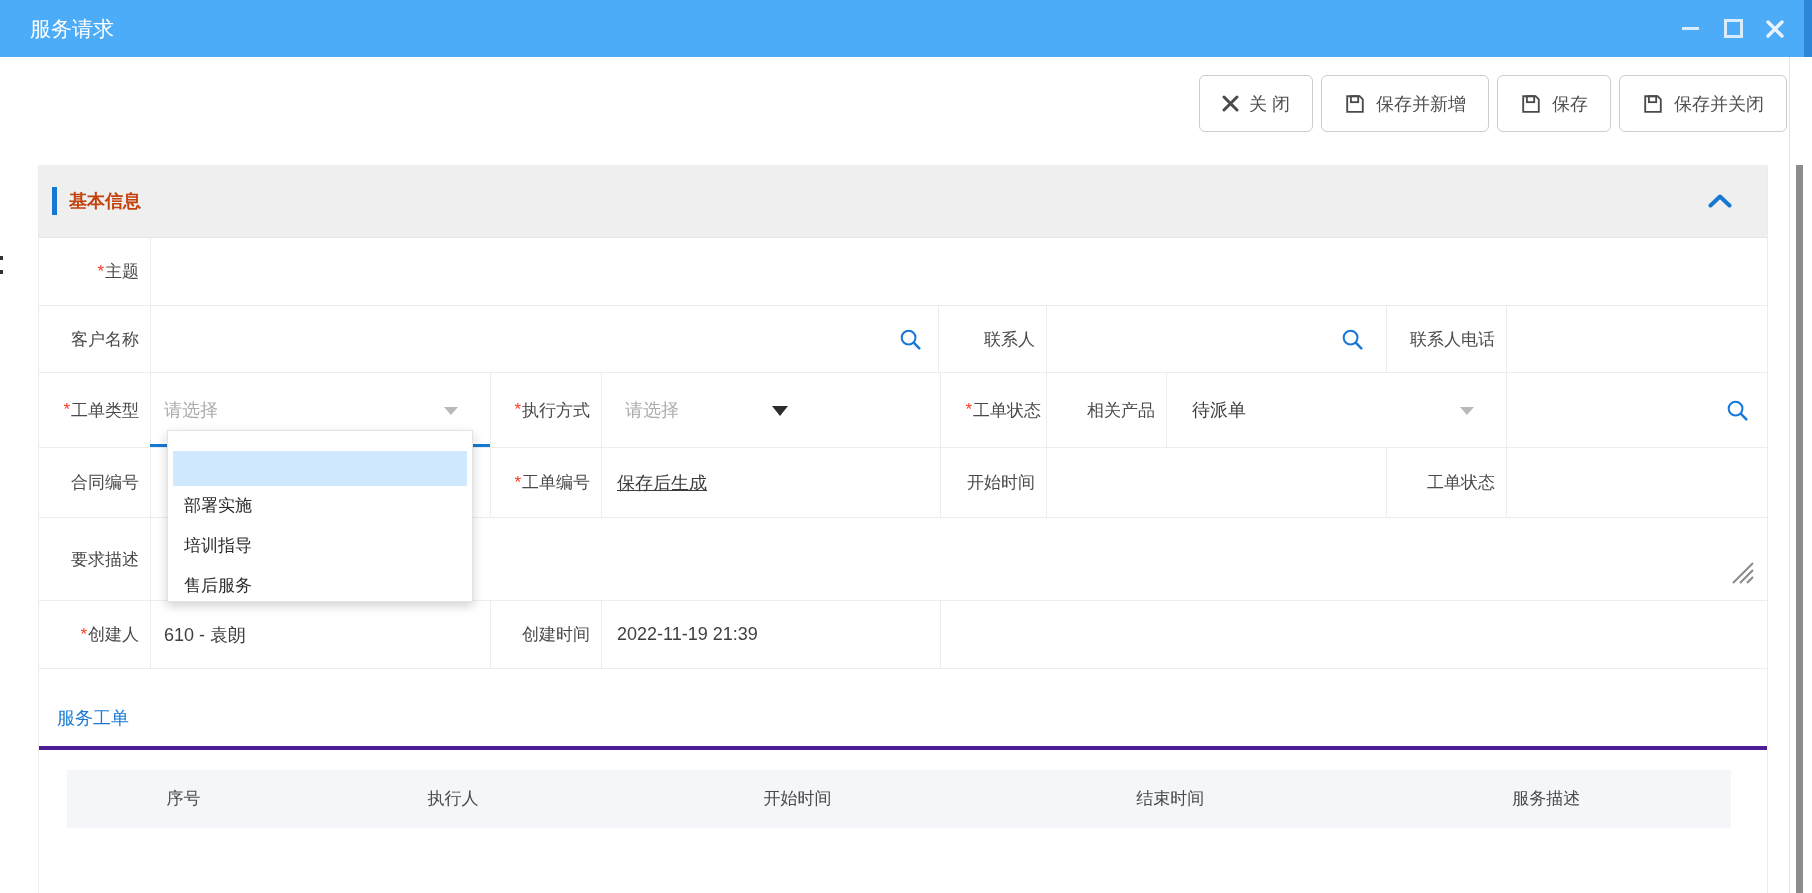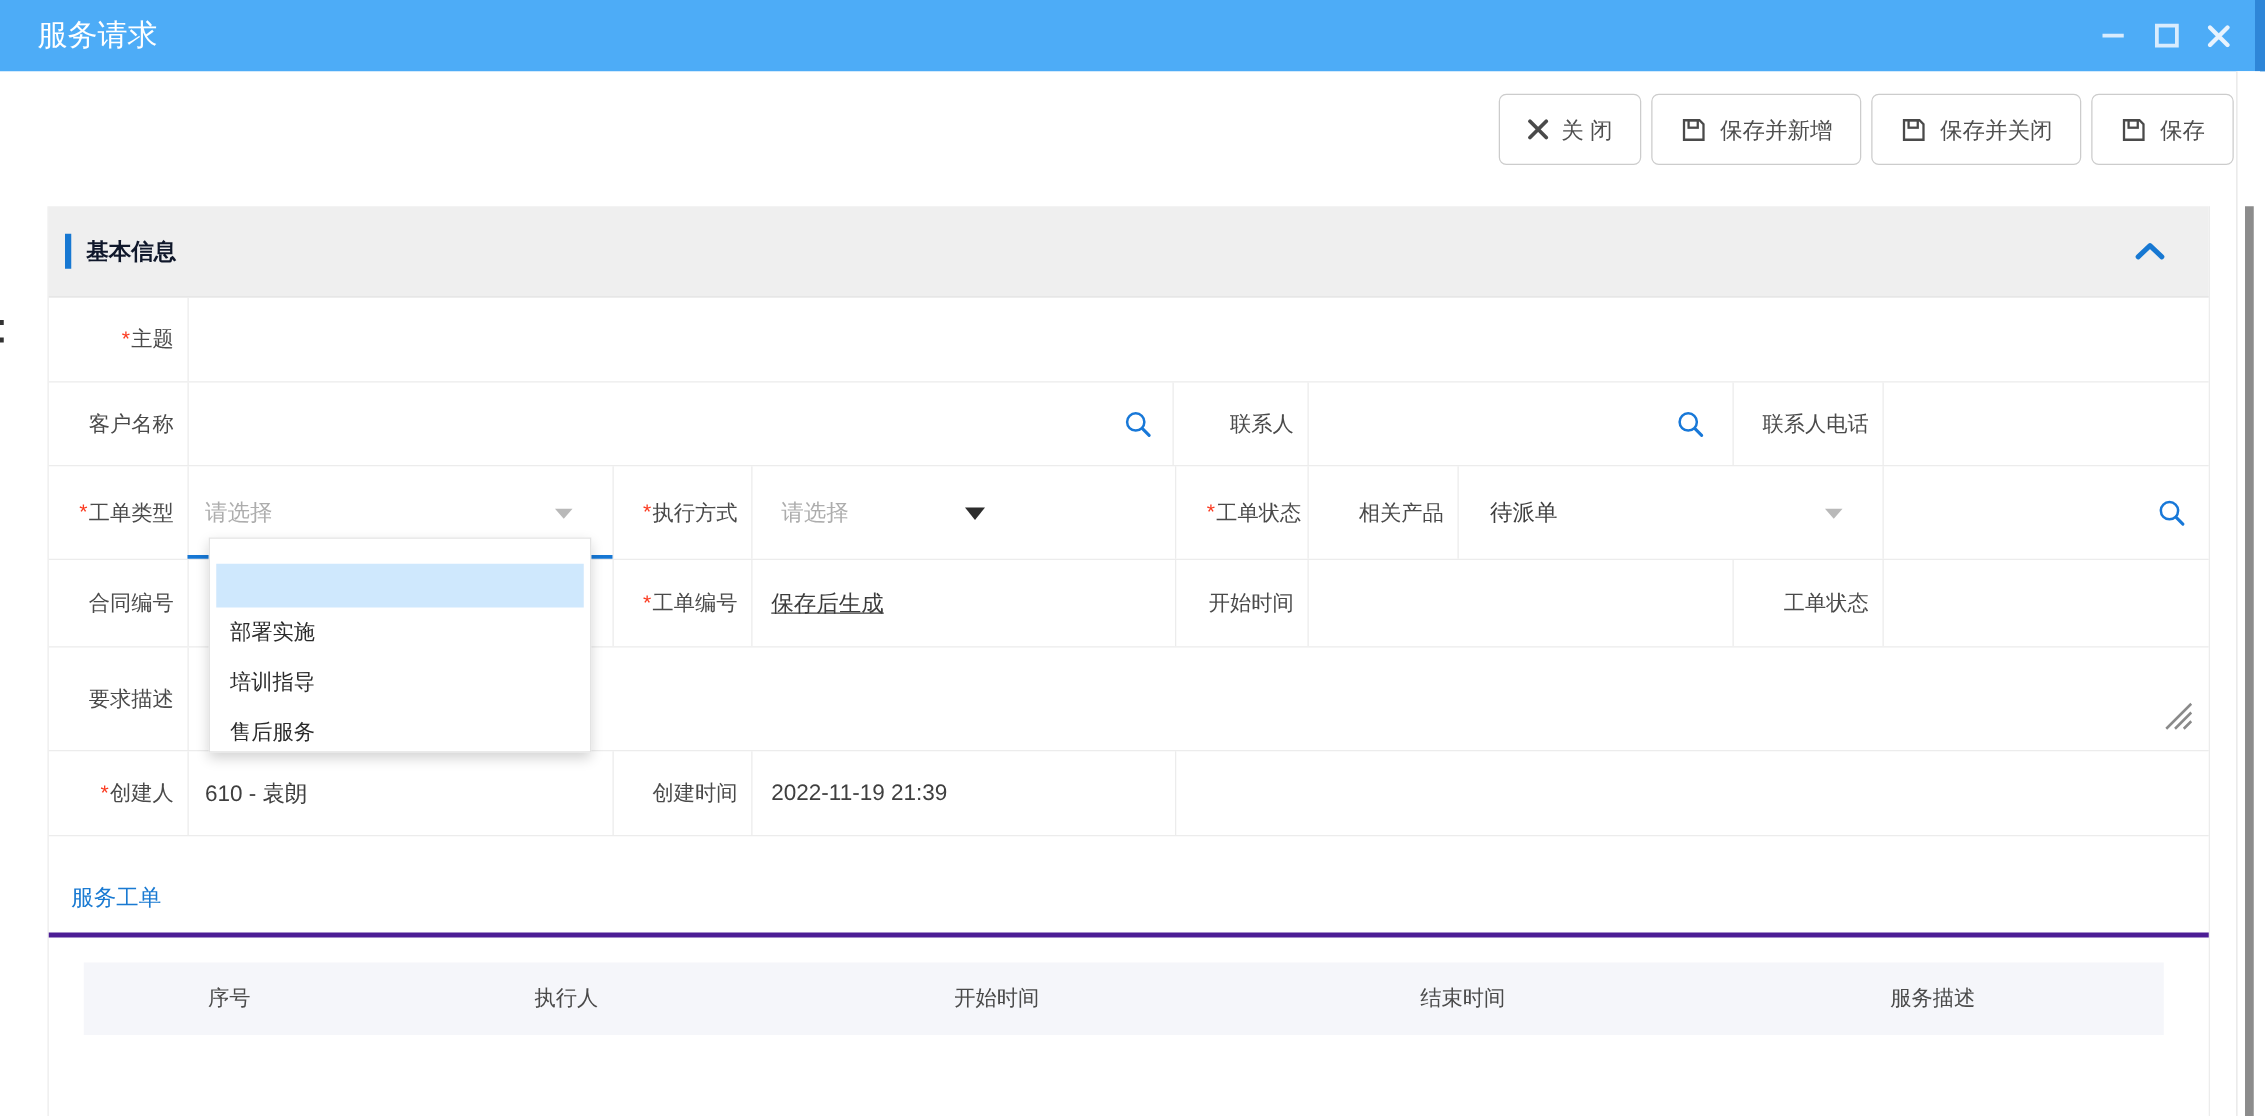--- a/index.html
+++ b/index.html
@@ -1,39 +1,39 @@
 <!DOCTYPE html>
 <html><head>
 <meta charset="utf-8">
 <style>
   html,body{margin:0;padding:0;background:#fff;}
   .screen{position:relative;width:1812px;height:893px;overflow:hidden;
           font-family:"Liberation Sans","DejaVu Sans",sans-serif;background:#fff;}
 
   
   .titlebar{position:absolute;left:0;top:0;width:1812px;height:57px;background:#4dacf7;}
-  .titlebar .title{position:absolute;left:30px;top:0;line-height:57px;color:#fff;font-size:24px;}
+  .titlebar .title{position:absolute;left:30px;top:0;line-height:57px;color:#fff;font-size:21px;}
   .titlebar-edge{position:absolute;right:0;top:0;width:8px;height:57px;background:#2e86d8;}
   .winbtn{position:absolute;top:0;width:34px;height:57px;display:flex;align-items:center;justify-content:center;cursor:pointer;}
   .winbtn.min{right:105px;} .winbtn.max{right:62px;} .winbtn.close{right:20px;}
   .minbar{width:17px;height:3px;background:#d9ecfd;}
   .maxbox{width:13px;height:13px;border:3px solid #d9ecfd;background:transparent;}
 
   
   .toolbar{position:absolute;top:75px;right:25px;height:57px;display:flex;gap:8px;}
   .tbtn{height:55px;border:1px solid #ccc;border-radius:6px;background:#fff;display:flex;
         align-items:center;justify-content:center;gap:10px;padding:0 22px;font-size:18px;color:#4f4f4f;cursor:pointer;}
   .tbtn svg{display:block;}
 
   
   .form{position:absolute;left:38px;top:165px;width:1730px;height:728px;
         border-left:1px solid #ececec;border-right:1px solid #ececec;box-sizing:border-box;}
   .sec-head{position:relative;height:72px;background:#efefef;border-bottom:1px solid #e4e4e4;}
   .sec-accent{position:absolute;left:13px;top:22px;width:5px;height:28px;background:#1778d2;}
-  .sec-title{position:absolute;left:30px;top:0;line-height:72px;font-size:18px;font-weight:bold;color:#0f172a;}
+  .sec-title{position:absolute;left:30px;top:0;line-height:72px;font-size:18px;font-weight:bold;color:#c2410c;}
   .sec-chevron{position:absolute;right:35px;top:29px;cursor:pointer;}
 
   .frow{display:flex;border-bottom:1px solid #ececec;box-sizing:border-box;}
   .cell{position:relative;box-sizing:border-box;display:flex;align-items:center;}
   .cell.bR{border-right:1px solid #ececec;}
   .lbl{justify-content:flex-end;padding-right:11px;font-size:17px;color:#4a4a4a;white-space:nowrap;}
   .req{color:#fb3a20;font-size:17px;margin-right:1px;}
   .val{padding-left:13px;font-size:18px;color:#3f3f3f;}
   .ph{color:#adadad;}
   .link-val{text-decoration:underline;color:#3c3c3c;}
@@ -99,28 +99,28 @@
           <path d="M3.5 3.5 H17 L20.5 7 V20.5 H3.5 Z" fill="none" stroke="#4a4a4a" stroke-width="2"></path>
           <rect x="7.5" y="3.5" width="8" height="6.5" fill="none" stroke="#4a4a4a" stroke-width="2"></rect>
         </svg>
       <span>保存并新增</span>
     </div>
     <div class="tbtn">
       <svg width="22" height="22" viewBox="0 0 24 24">
           <path d="M3.5 3.5 H17 L20.5 7 V20.5 H3.5 Z" fill="none" stroke="#4a4a4a" stroke-width="2"></path>
           <rect x="7.5" y="3.5" width="8" height="6.5" fill="none" stroke="#4a4a4a" stroke-width="2"></rect>
         </svg>
-      <span>保存并关闭</span>
+      <span>保存</span>
     </div>
     <div class="tbtn">
       <svg width="22" height="22" viewBox="0 0 24 24">
           <path d="M3.5 3.5 H17 L20.5 7 V20.5 H3.5 Z" fill="none" stroke="#4a4a4a" stroke-width="2"></path>
           <rect x="7.5" y="3.5" width="8" height="6.5" fill="none" stroke="#4a4a4a" stroke-width="2"></rect>
         </svg>
-      <span>保存</span>
+      <span>保存并关闭</span>
     </div>
   </div>
 
   <div class="form">
 
     <div class="sec-head">
       <div class="sec-accent"></div>
       <span class="sec-title">基本信息</span>
       <span class="sec-chevron">
         <svg width="24" height="14" viewBox="0 0 24 14">

